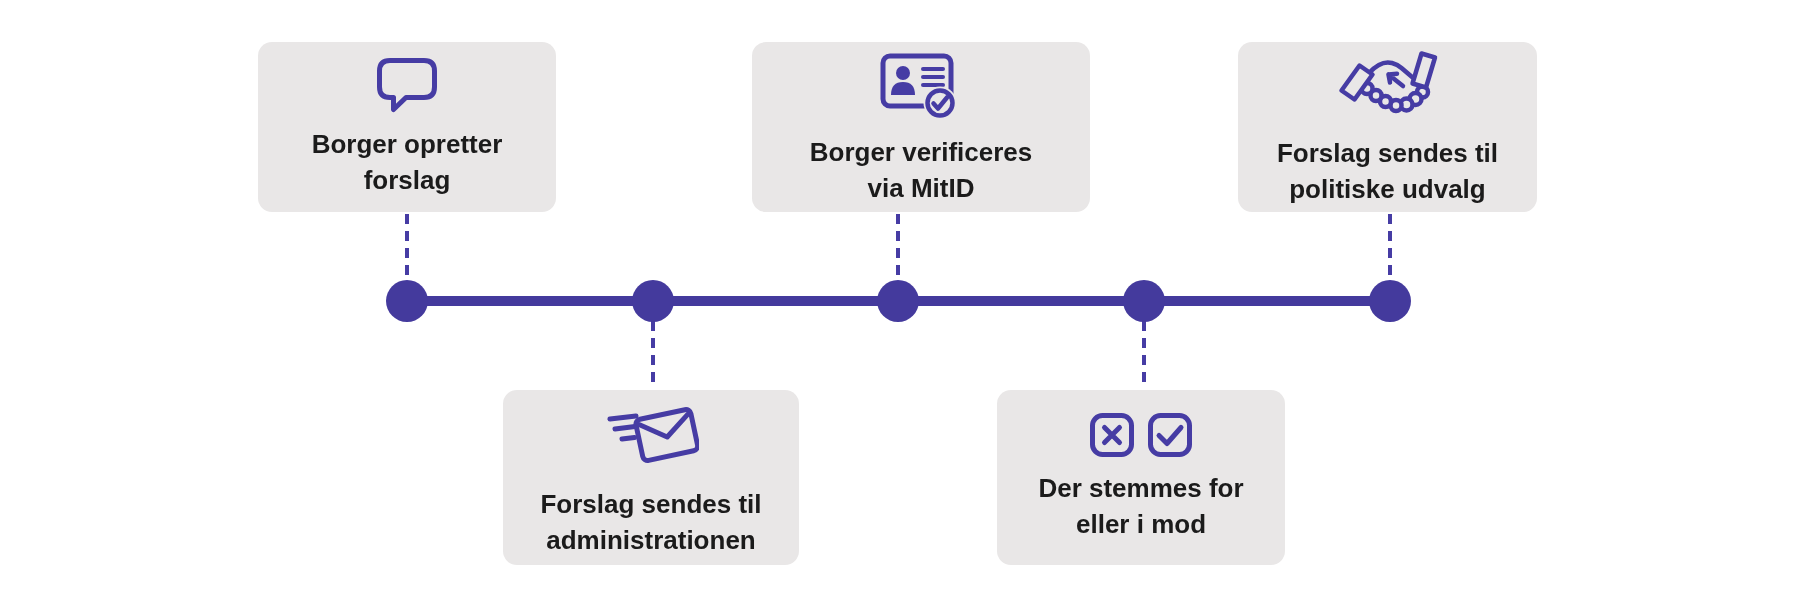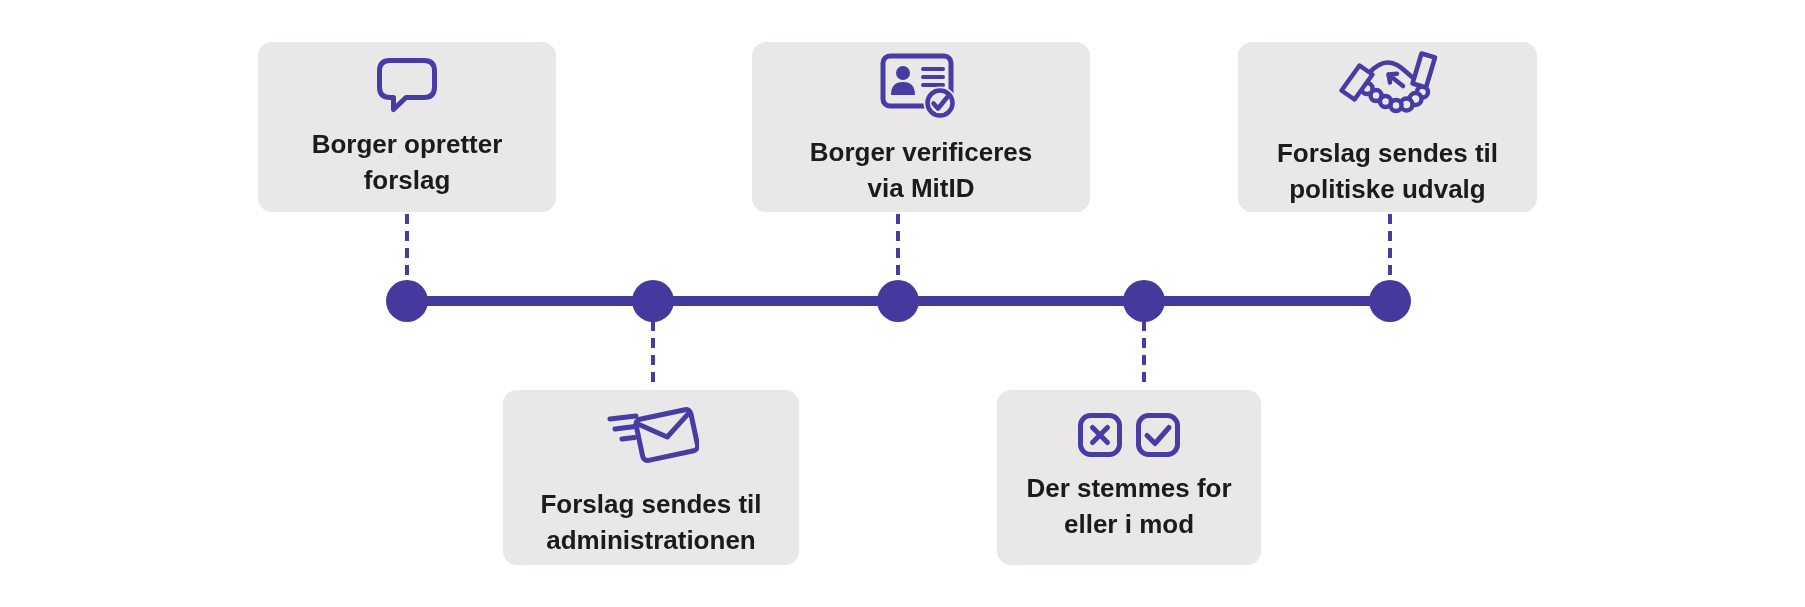--- a/index.html
+++ b/index.html
@@ -19,21 +19,21 @@
     align-items:center; justify-content:center;
     gap:12px;
     box-sizing:border-box;
     padding:0 6px;
   }
   .card.above { top:42px;  height:170px; }
   .card.below { top:390px; height:175px; }
   .card1 { left:258px;  width:298px; }
   .card2 { left:503px;  width:296px; }
   .card3 { left:752px;  width:338px; }
-  .card4 { left:997px;  width:264px; }
+  .card4 { left:997px;  width:288px; }
   .card5 { left:1238px; width:299px; }
   .label {
     font-weight:700;
     font-size:26px;
     line-height:36px;
     color:#1B1B1B;
     text-align:center;
     white-space:pre-line;
   }
   .icon { display:block; }

